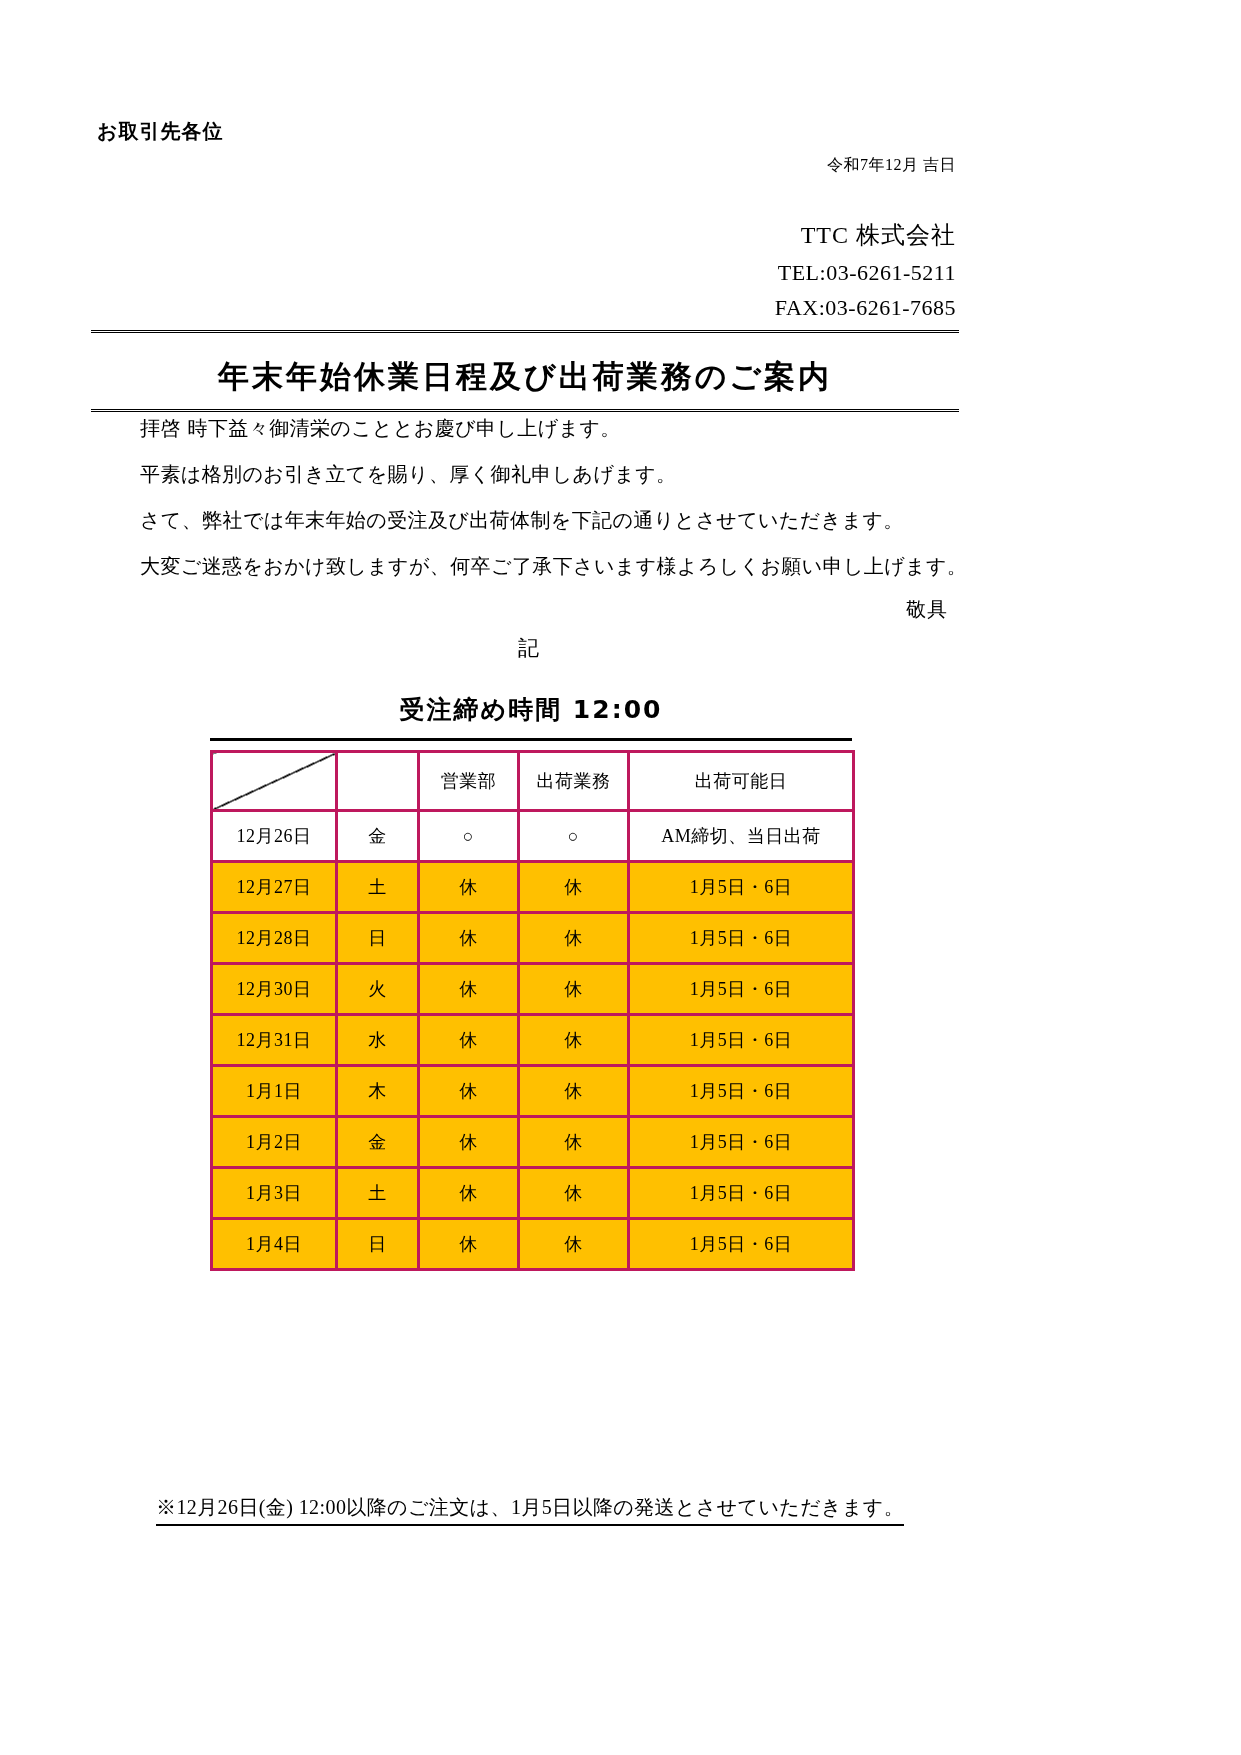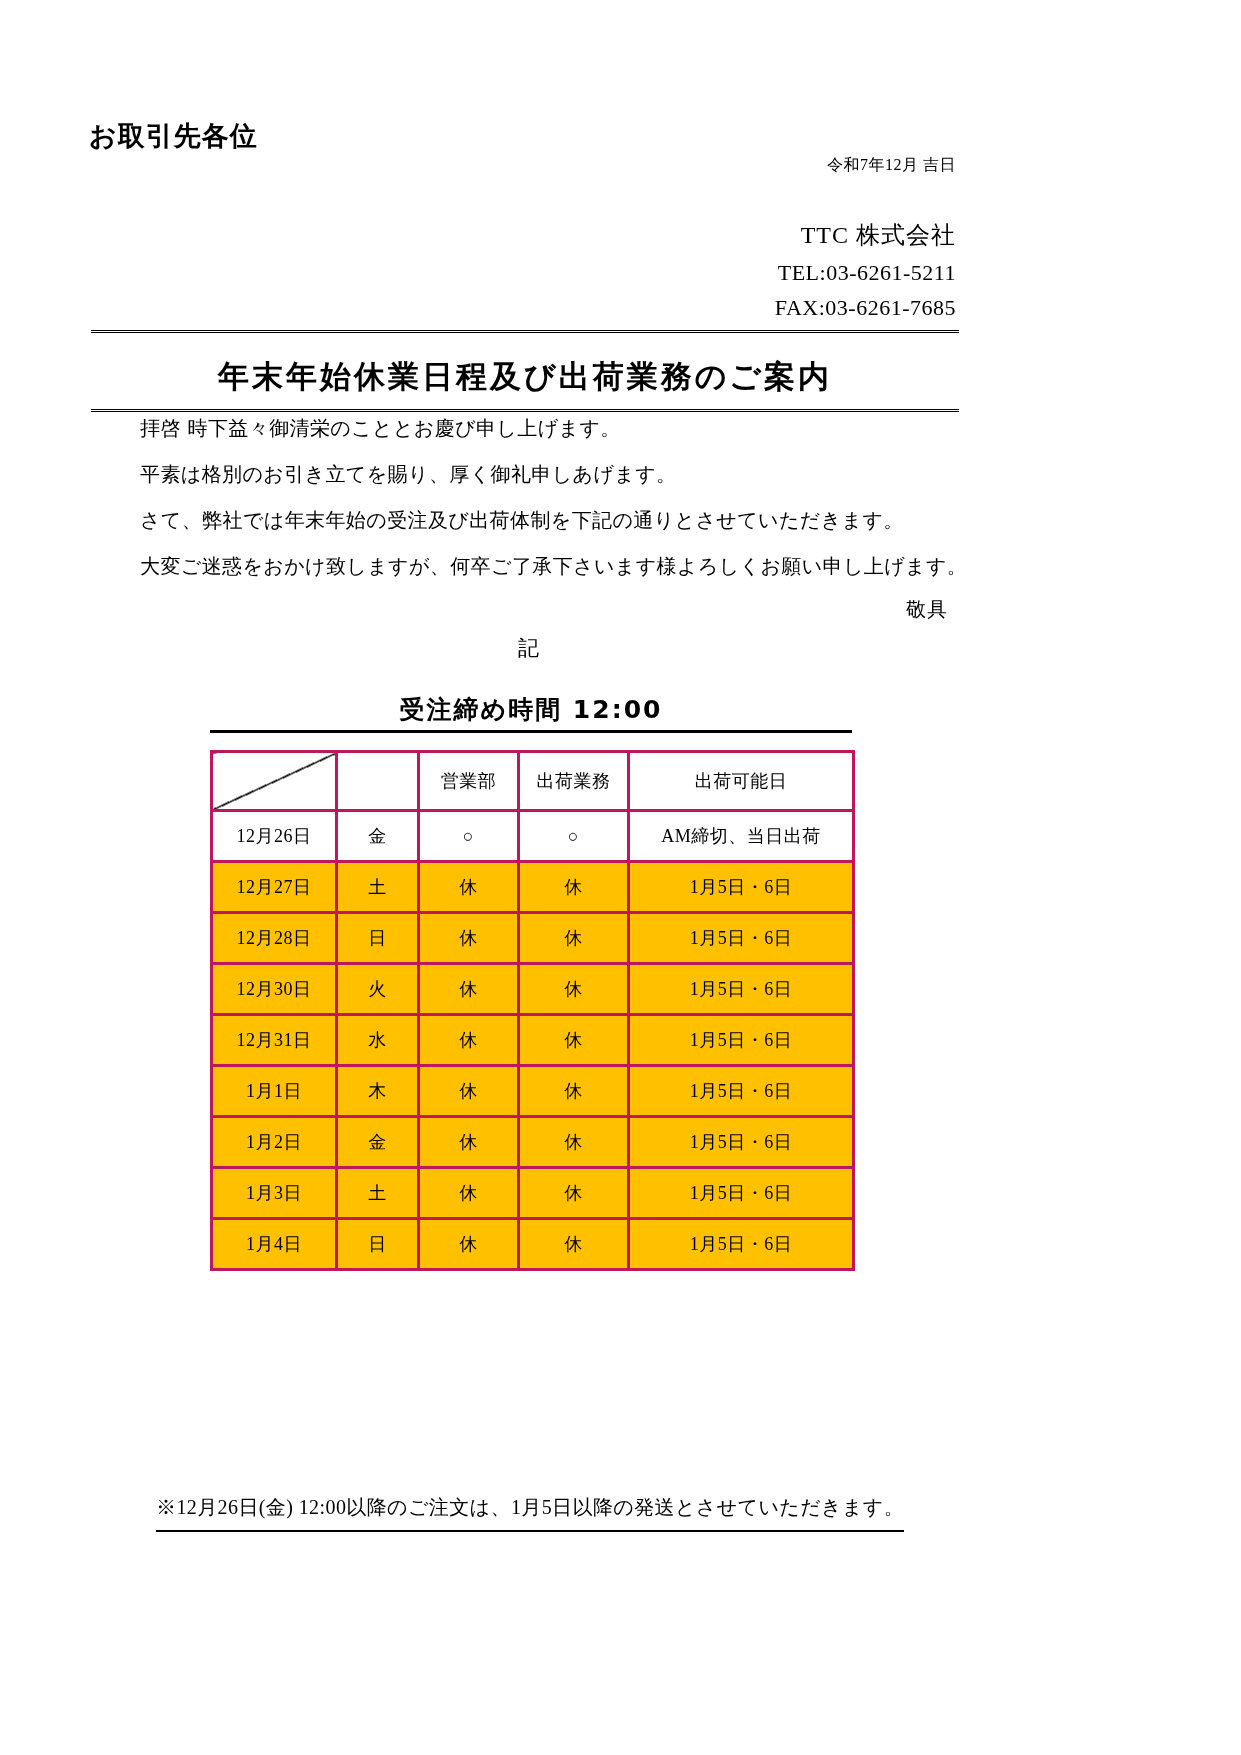--- a/index.html
+++ b/index.html
@@ -16,24 +16,24 @@
     width: 1241px;
     height: 1755px;
     background: #ffffff;
     box-sizing: border-box;
     overflow: hidden;
   }
 
   
   .addressee {
     position: absolute;
-    left: 89px;
+    left: 97px;
     top: 118px;
     font-family: "DejaVu Sans", "Liberation Sans", sans-serif;
-    font-size: 27px;
+    font-size: 20px;
     font-weight: 700;
     letter-spacing: 1px;
     white-space: nowrap;
   }
   .hdr-right {
     position: absolute;
     right: 285px;
     top: 155px;
     text-align: right;
     white-space: nowrap;
@@ -103,21 +103,21 @@
   }
 
   
   .cutoff {
     position: absolute;
     left: 210px;
     top: 693px;
     width: 642px;
     text-align: center;
     border-bottom: 3px solid #000;
-    padding-bottom: 4px;
+    padding-bottom: 12px;
   }
   .cutoff-text {
     font-family: "DejaVu Sans", "Liberation Sans", sans-serif;
     font-size: 25px;
     font-weight: 700;
     letter-spacing: 2px;
   }
 
   
   .sched-wrap {
@@ -169,21 +169,21 @@
   }
   td.avail { font-size: 17px; }
   td.note-cell { font-size: 16px; }
 
   
   .footnote {
     position: absolute;
     left: 156px;
     top: 1494px;
     border-bottom: 2px solid #000;
-    padding-bottom: 9px;
+    padding-bottom: 3px;
   }
   .footnote-text {
     font-family: "Liberation Serif", "DejaVu Serif", serif;
     font-size: 20px;
     letter-spacing: 0.4px;
     white-space: nowrap;
   }
 </style>
 </head>
 <body>

